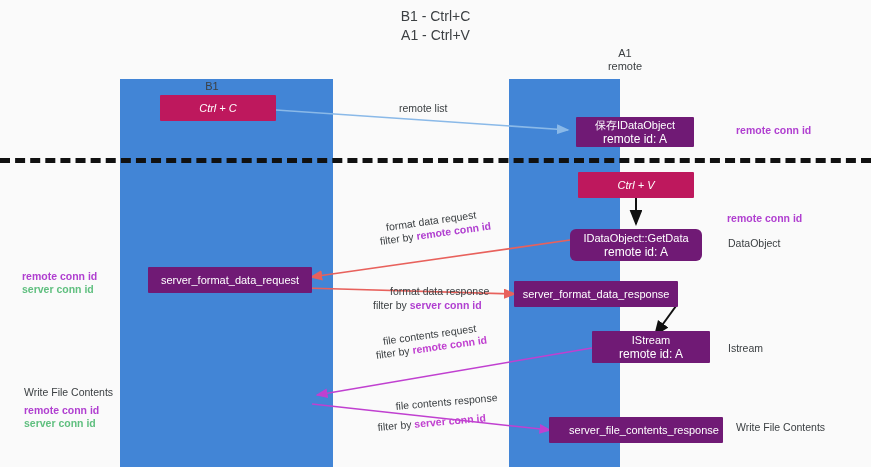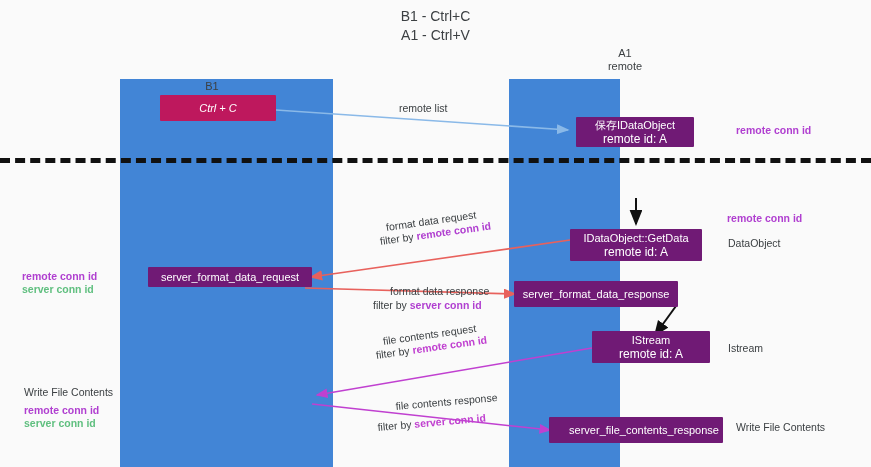--- a/index.html
+++ b/index.html
@@ -149,27 +149,30 @@
 
   <div class="node green" style="left:160px; top:95px; width:116px; height:26px;">
     <span>Ctrl + C</span>
   </div>
 
   <div class="node orange" style="left:576px; top:117px; width:118px; height:30px;">
     <span>保存IDataObject</span>
     <span class="l2">remote id: A</span>
   </div>
 
-
-  <div class="node orange" style="left:570px; top:229px; width:132px; height:32px;">
+  <div class="node green" style="left:578px; top:172px; width:116px; height:26px;">
+    <span>Ctrl + V</span>
+  </div>
+
+  <div class="node orange" style="left:570px; top:229px; width:132px; height:32px;border-radius:6px;">
     <span>IDataObject::GetData</span>
     <span class="l2">remote id: A</span>
   </div>
 
-  <div class="node orange" style="left:148px; top:267px; width:164px; height:20px;">
+  <div class="node orange" style="left:148px; top:267px; width:164px; height:26px;">
     <span>server_format_data_request</span>
   </div>
 
   <div class="node orange" style="left:514px; top:281px; width:164px; height:26px;">
     <span>server_format_data_response</span>
   </div>
 
   <div class="node orange" style="left:592px; top:331px; width:118px; height:32px;">
     <span>IStream</span>
     <span class="l2">remote id: A</span>

